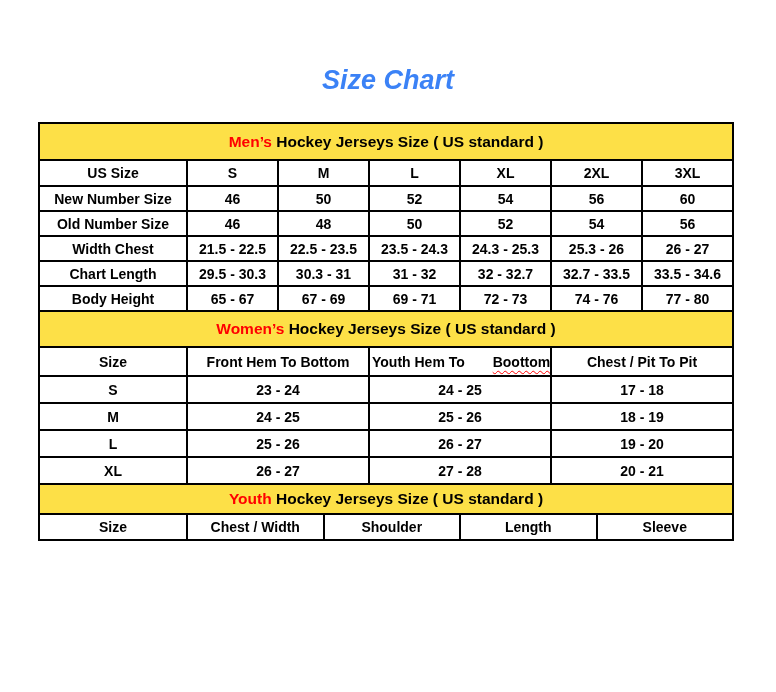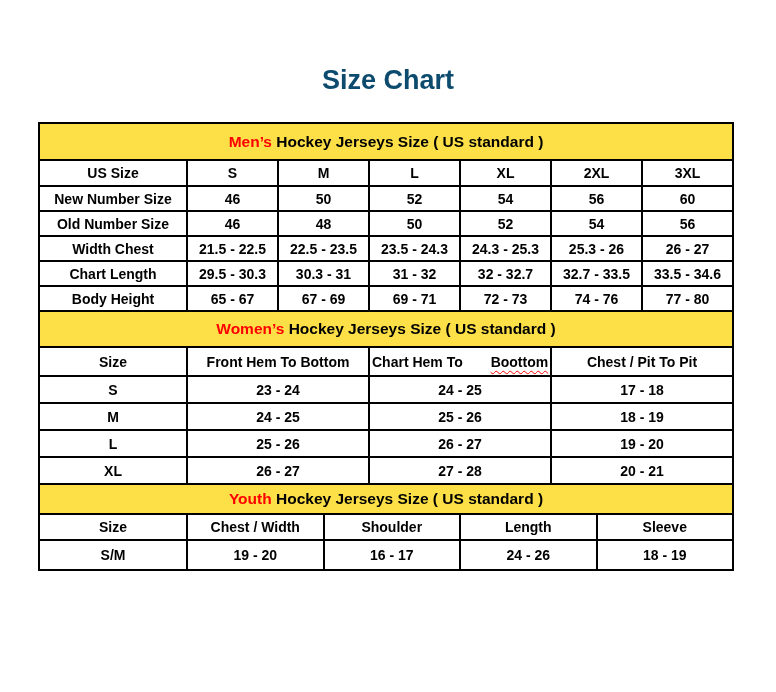--- a/index.html
+++ b/index.html
@@ -8,25 +8,26 @@
     background: #ffffff;
     width: 776px;
     height: 692px;
     font-family: "Liberation Sans", "DejaVu Sans", sans-serif;
     color: #000;
     overflow: hidden;
   }
   .page-title {
     margin: 64px 0 26px 0;
     text-align: center;
-    color: #0c4a6e;
+    color: #3b82f6;
     font-size: 27px;
     line-height: 32px;
     font-weight: bold;
     letter-spacing: 0px;
+    font-style: italic;
   }
   .chart-wrap {
     width: 696px;
     margin-left: 38px;
   }
   table {
     border-collapse: collapse;
     width: 696px;
     table-layout: fixed;
   }
@@ -150,21 +151,21 @@
         <col>
         <col>
     </colgroup>
     <tbody>
         <tr class="band">
       <td colspan="4"><span class="hl">Women’s</span> <span>Hockey Jerseys Size ( US standard )</span></td>
     </tr>
     <tr class="hdr">
       <td>Size</td>
       <td>Front Hem To Bottom</td>
-      <td><span>Chart Hem To</span> <span class="misspelled">Boottom</span></td>
+      <td><span>Youth Hem To</span> <span class="misspelled">Boottom</span></td>
       <td>Chest / Pit To Pit</td>
     </tr>
     <tr class="data">
       <td>S</td>
       <td>23 - 24</td>
       <td>24 - 25</td>
       <td>17 - 18</td>
     </tr>
     <tr class="data">
       <td>M</td>
@@ -199,23 +200,16 @@
         <tr class="band">
       <td colspan="5"><span class="hl">Youth</span> <span>Hockey Jerseys Size ( US standard )</span></td>
     </tr>
     <tr class="hdr">
       <td>Size</td>
       <td>Chest / Width</td>
       <td>Shoulder</td>
       <td>Length</td>
       <td>Sleeve</td>
     </tr>
-    <tr class="data">
-      <td>S/M</td>
-      <td>19 - 20</td>
-      <td>16 - 17</td>
-      <td>24 - 26</td>
-      <td>18 - 19</td>
-    </tr>
   </tbody>
     </table>
 
 </div>
 
 </body></html>

